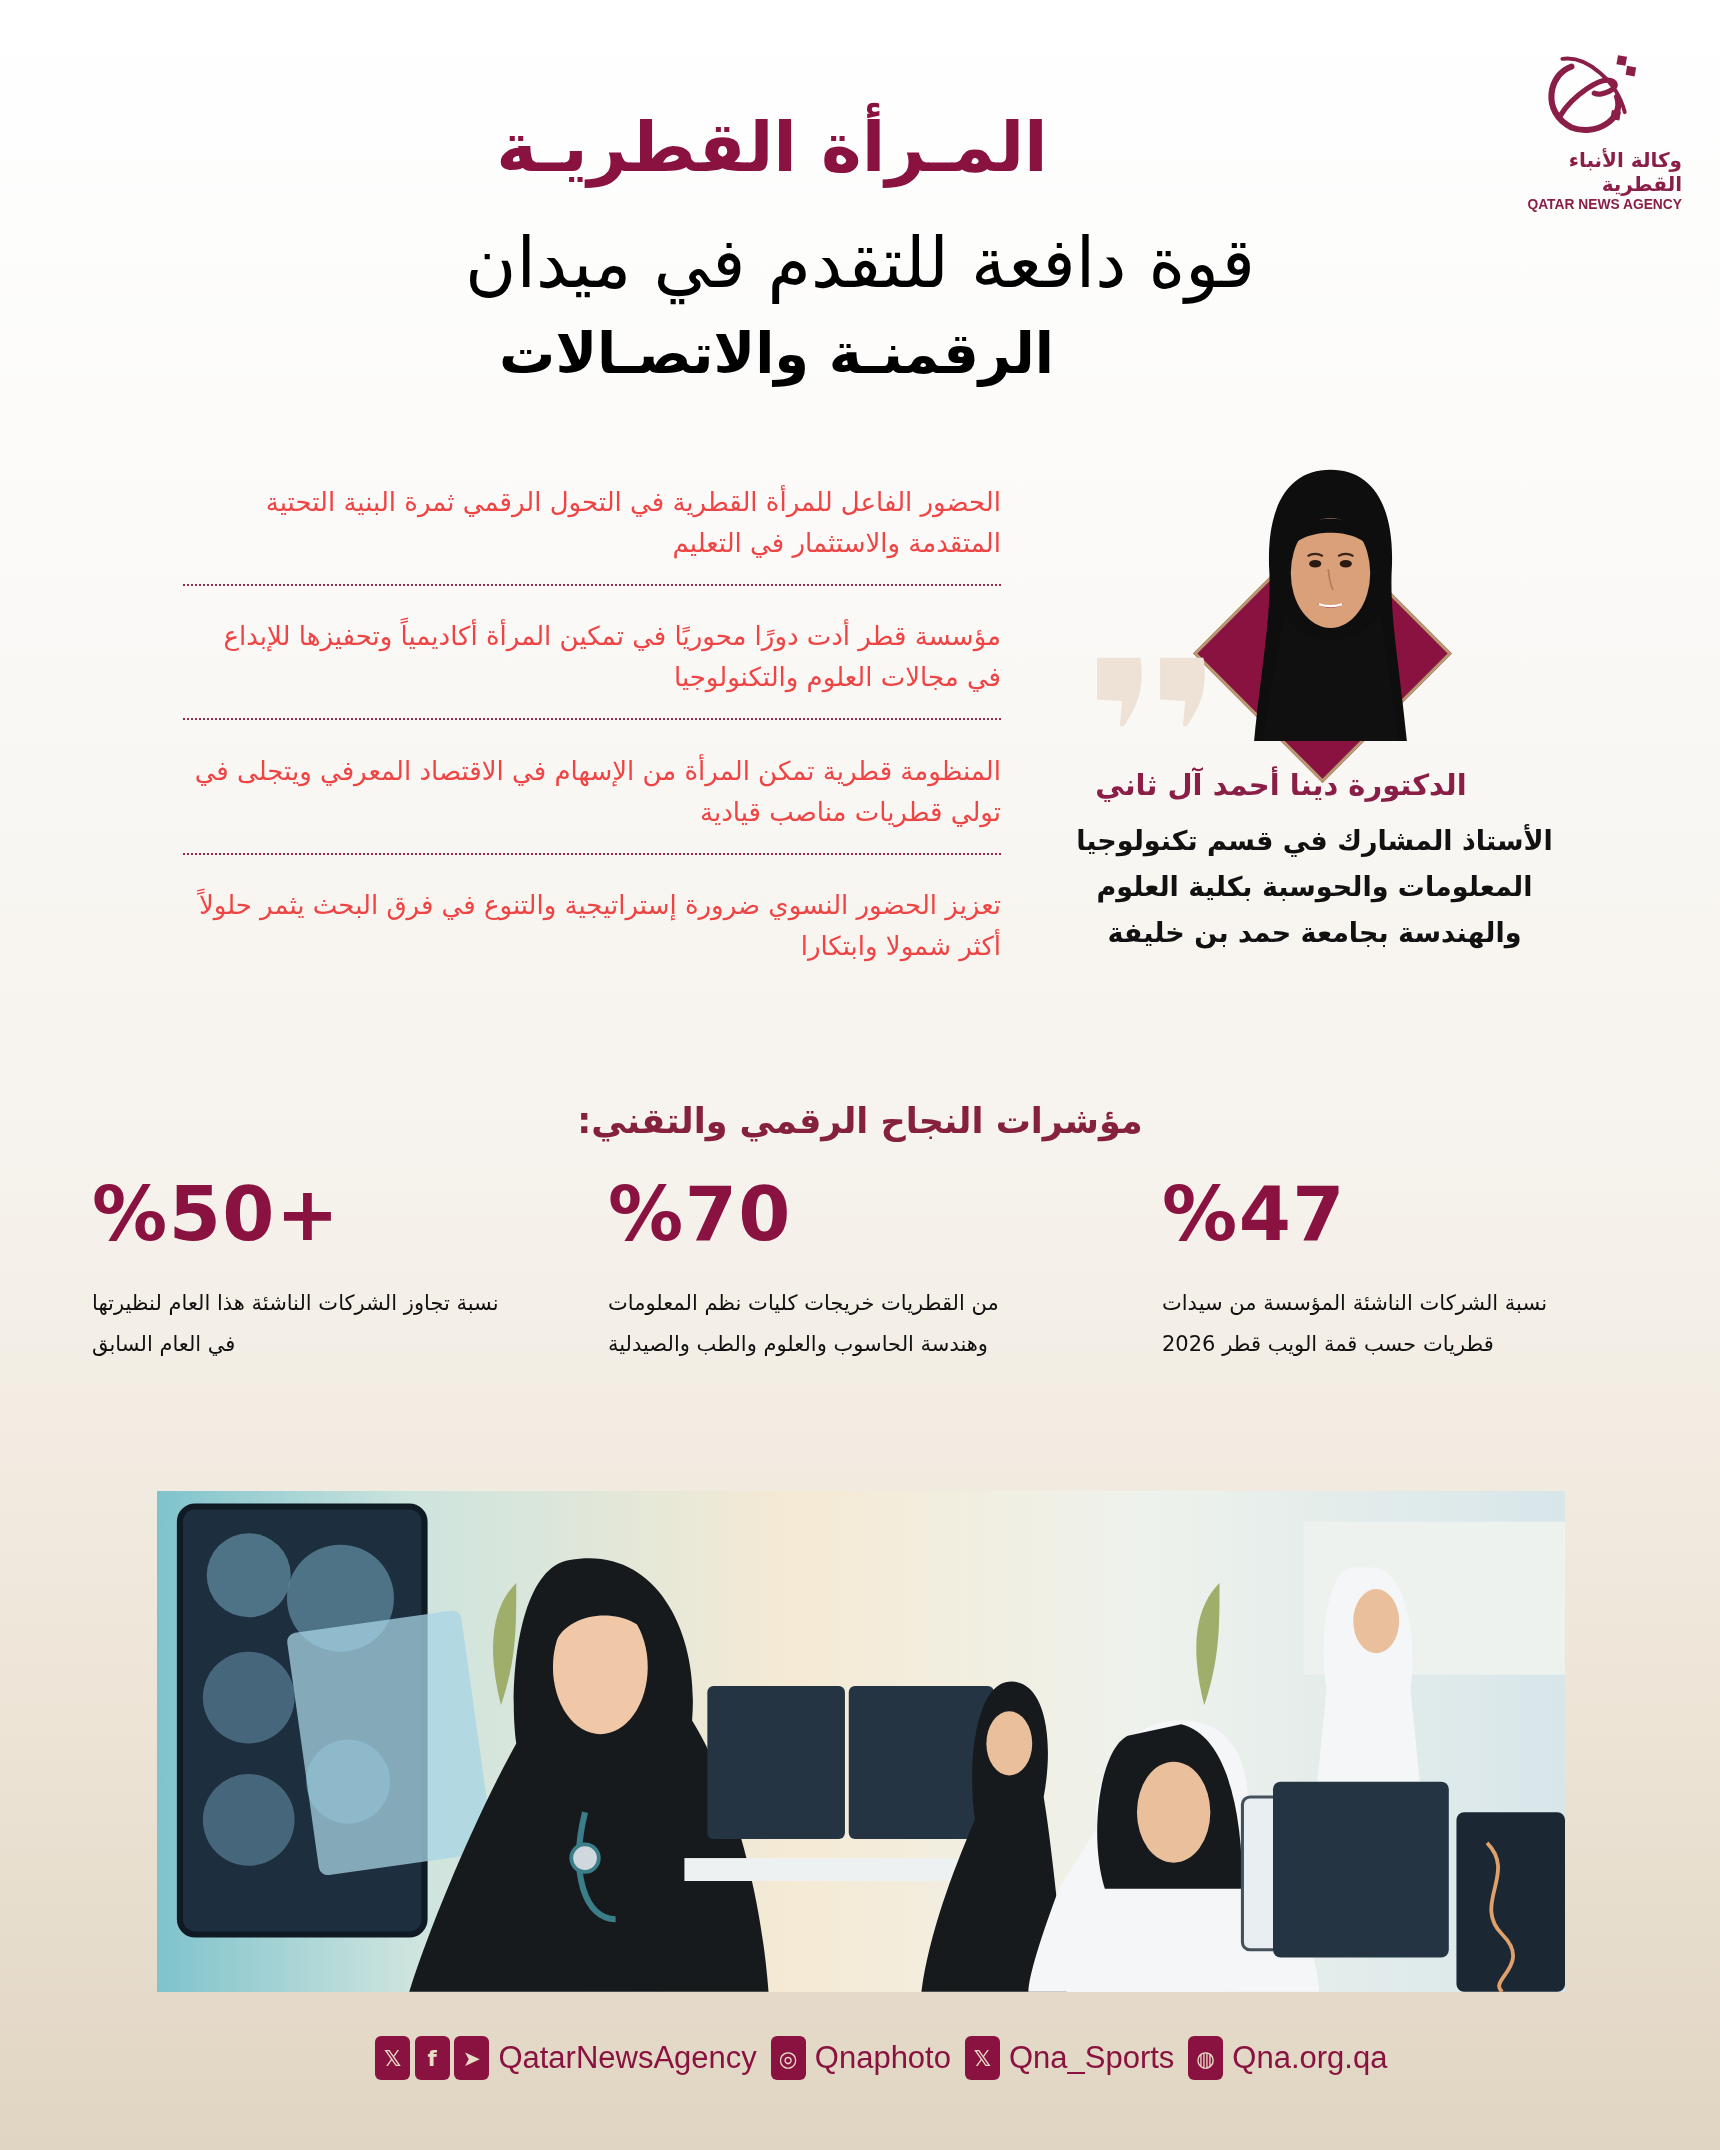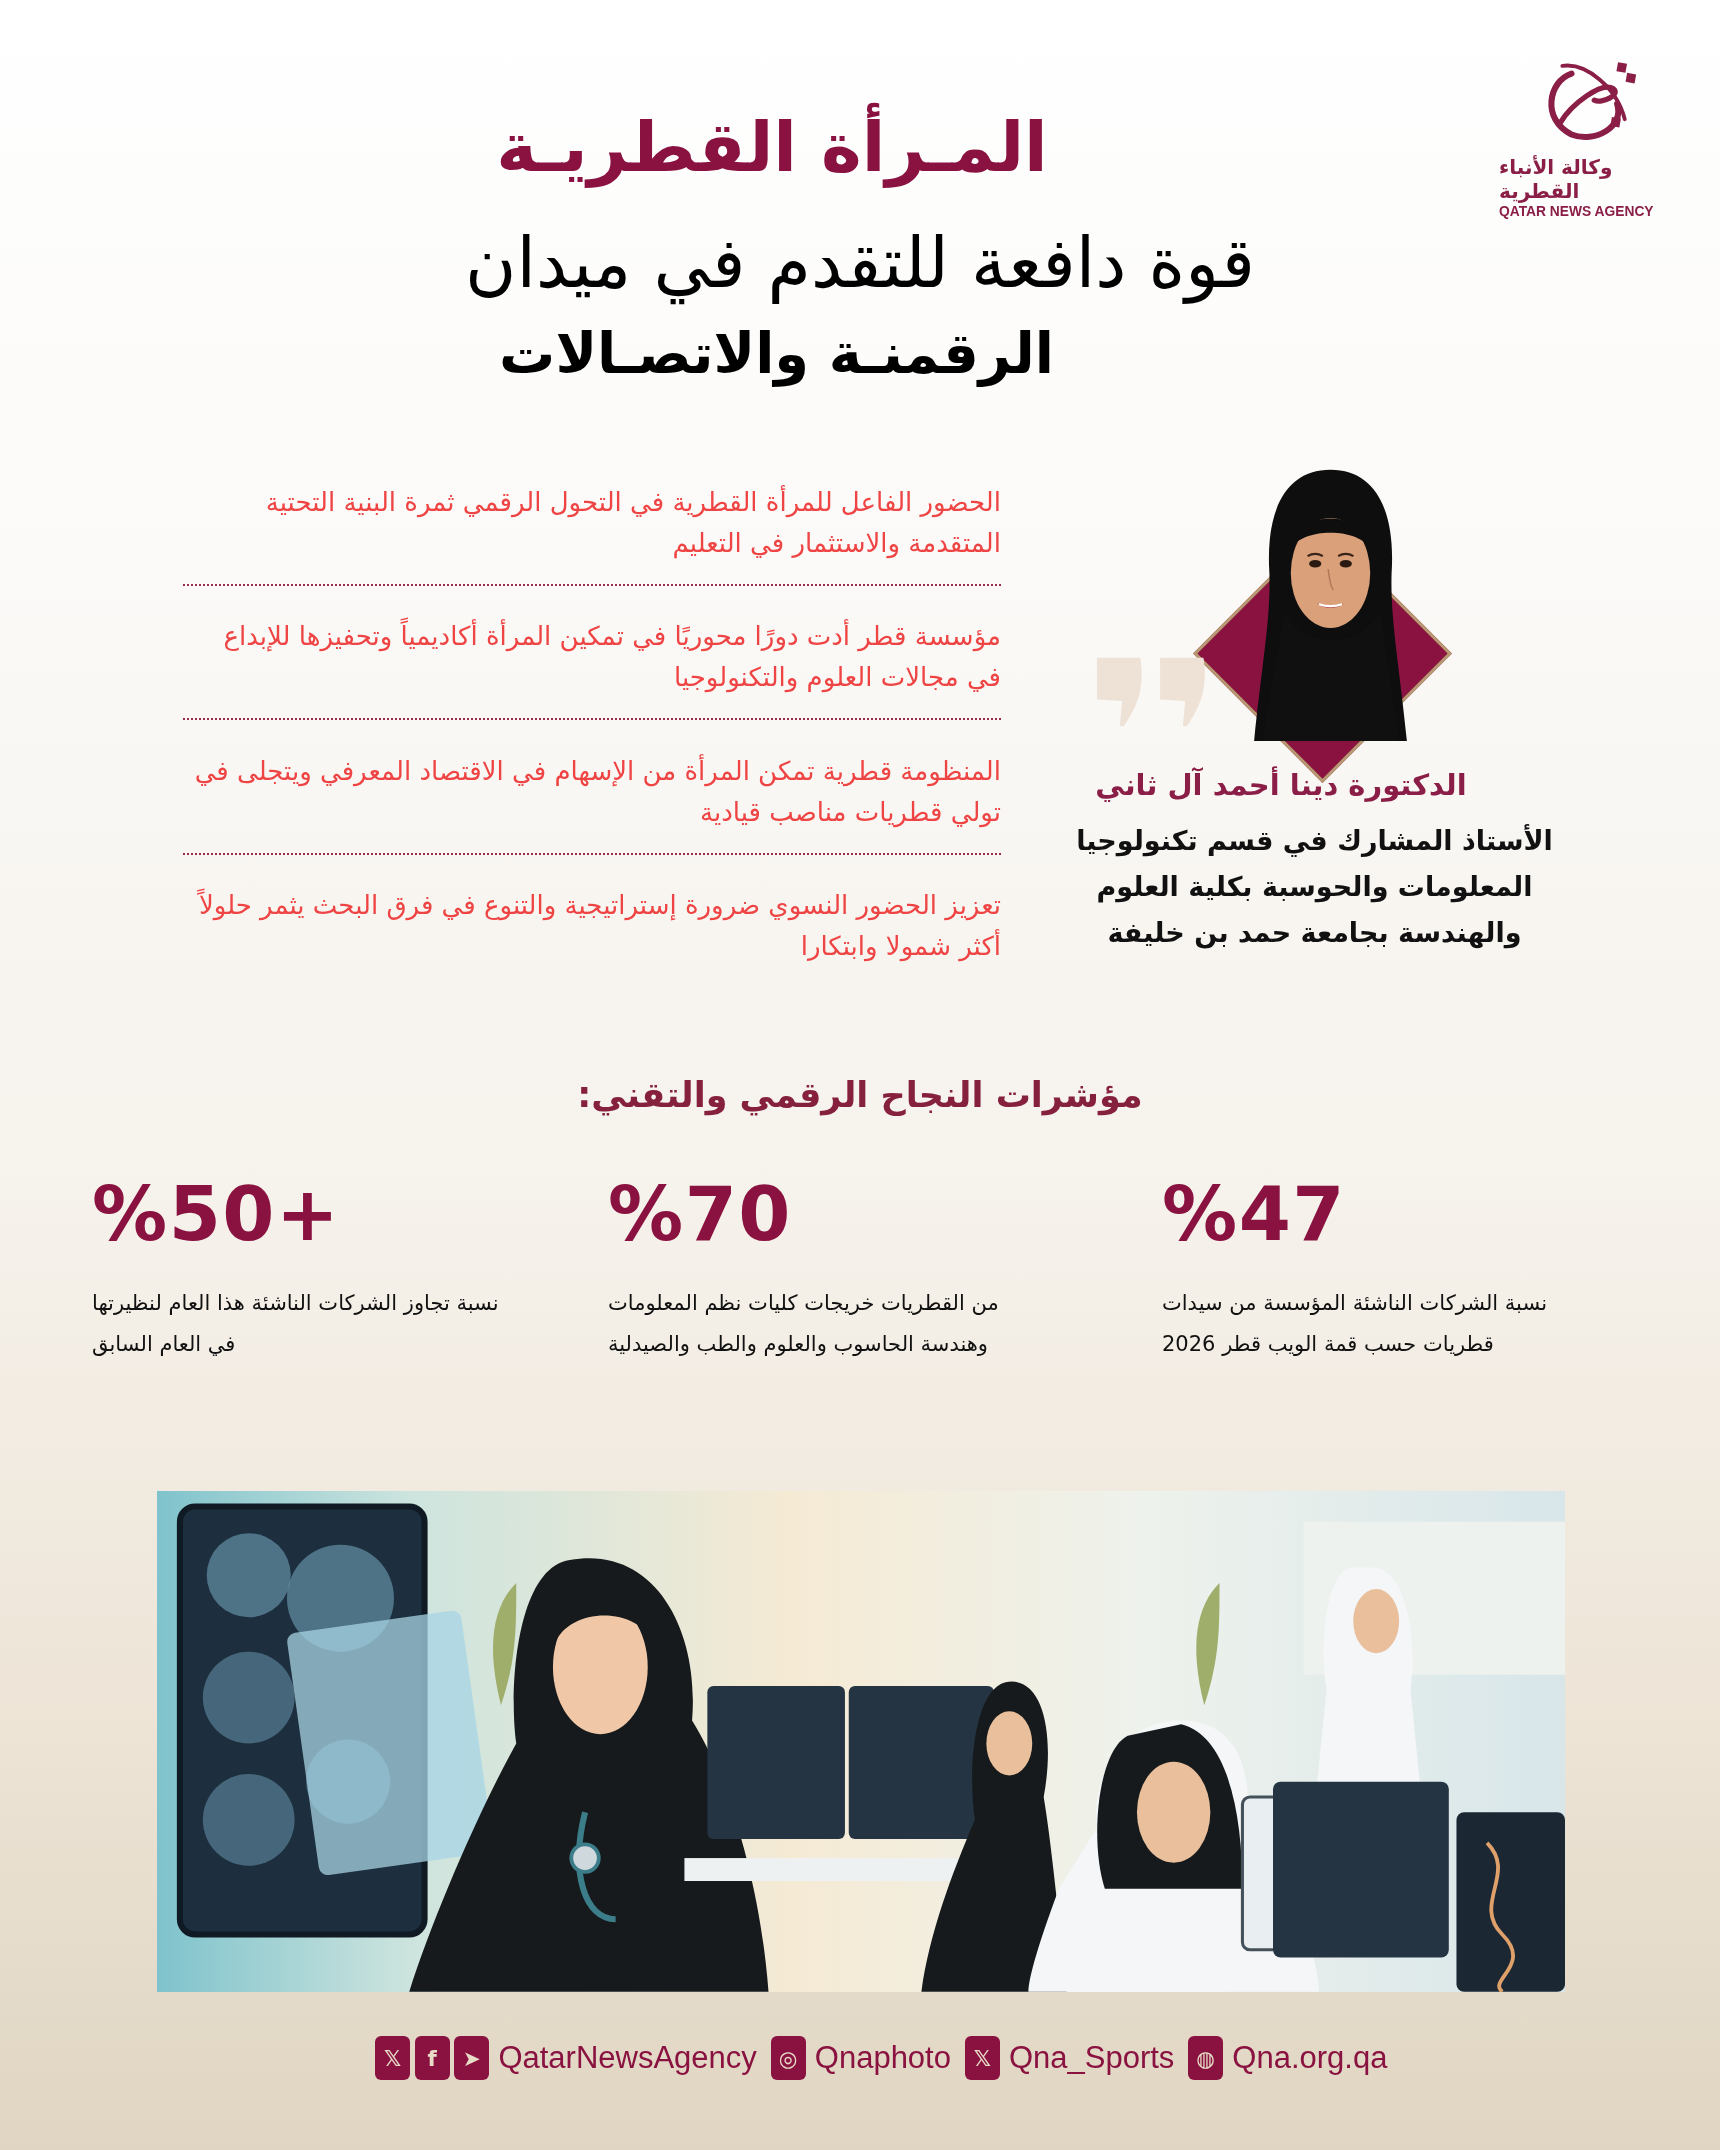--- a/index.html
+++ b/index.html
@@ -6,21 +6,21 @@
   html, body { width: 1720px; height: 2151px; overflow: hidden; }
   body {
     font-family: "DejaVu Sans", sans-serif;
     background: linear-gradient(180deg, #ffffff 0%, #fbfaf8 25%, #f6f2ec 55%, #ede4d6 80%, #e0d5c2 100%);
     position: relative;
     color: #111;
   }
   .abs { position: absolute; }
 
   
-  .logo { left: 1499px; top: 58px; width: 183px; height: 153px; text-align: left; }
+  .logo { left: 1499px; top: 51px; width: 183px; height: 153px; text-align: right; }
   .logo svg { display: block; margin: 0 auto; }
   .logo-ar { color: #8a1e46; font-size: 20px; font-weight: bold; margin-top: 4.6px; direction: rtl; }
   .logo-en { color: #8a1e46; font-size: 13.8px; font-weight: bold; font-family: "Liberation Sans", sans-serif; margin-top: 1.5px; }
 
   
   .kicker { left: 0; width: 1544px; top: 107px; text-align: center; font-size: 69px; font-weight: bold; color: #8a1240; direction: rtl; }
   .title1 { left: 0; width: 1720px; top: 222px; text-align: center; font-size: 70px; font-weight: normal; color: #000; direction: rtl; }
   .title2 { left: 0; width: 1553px; top: 321px; text-align: center; font-size: 56px; font-weight: bold; color: #000; direction: rtl; }
 
   
@@ -34,21 +34,21 @@
     position: absolute; left: 42px; top: 42px; width: 183px; height: 183px;
     background: #8a1240; border: 3.8px solid #b89a72; transform: rotate(45deg);
   }
   .photo { left: 1254px; top: 466px; width: 153px; height: 275px; }
   .quote-mark { left: 1093px; top: 654px; width: 122px; height: 76px; }
 
   .name { left: 1063px; top: 768px; width: 436px; text-align: center; direction: rtl; font-size: 29px; font-weight: bold; color: #8a1e46; }
   .role { left: 1070px; top: 818px; width: 489px; text-align: center; direction: rtl; font-size: 27px; font-weight: bold; line-height: 46px; color: #111; }
 
   
-  .ind-title { left: 0; width: 1720px; top: 1075px; text-align: center; direction: rtl; font-size: 35px; font-weight: bold; color: #86213d; }
+  .ind-title { left: 0; width: 1720px; top: 1101px; text-align: center; direction: rtl; font-size: 35px; font-weight: bold; color: #86213d; }
   .stat { top: 1170px; width: 428px; text-align: left; }
   .stat .num { font-family: "DejaVu Sans", sans-serif; font-size: 75px; font-weight: bold; color: #8a1240; direction: ltr; letter-spacing: 1.5px; }
   .stat .desc { direction: rtl; font-size: 21px; line-height: 41px; color: #111; margin-top: 24.5px; }
   .stat1 { left: 1162px; }
   .stat2 { left: 608px; }
   .stat3 { left: 92px; }
 
   
   .illus {
     left: 157px; top: 1491px; width: 1408px; height: 501px; overflow: hidden;

